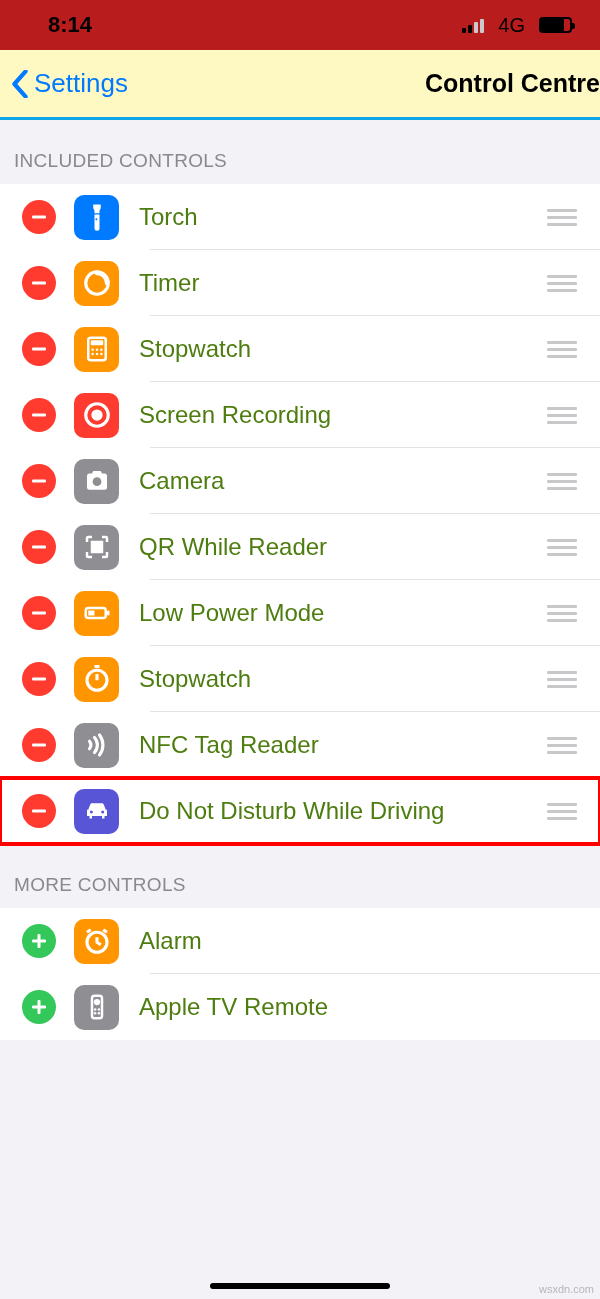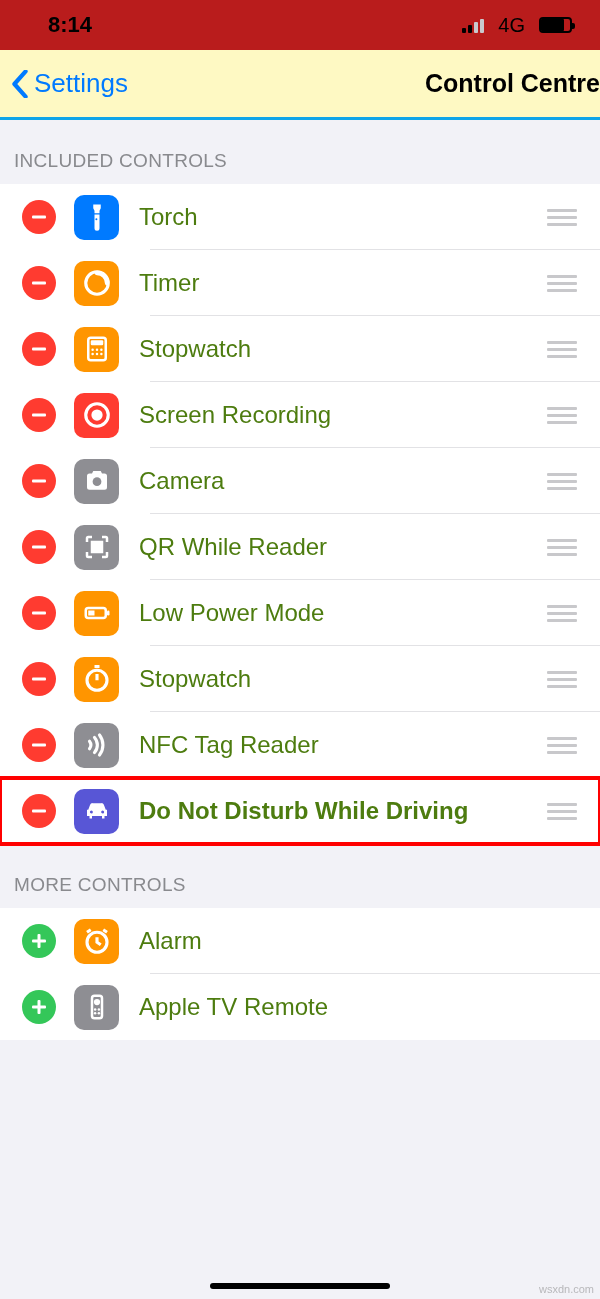--- a/index.html
+++ b/index.html
@@ -13,21 +13,21 @@
   .battery { width: 33px; height: 16px; border: 2px solid #000; border-radius: 4px; position: relative; }
   .battery::after { content:""; position:absolute; right:-5px; top:4px; width:3px; height:6px; background:#000; border-radius:0 2px 2px 0;}
   .battery-fill { height:100%; width:80%; background:#000; border-radius:1px;}
   .nav-bar { height: 70px; background:#fef9c3; display:flex; align-items:center; position:relative; border-bottom:3px solid #0ea5e9;}
   .back { display:flex; align-items:center; color:#007aff; font-size:26px; padding-left:10px; gap:4px; }
   .back svg { width:20px; height:28px; }
   .nav-title { position:absolute; left:16px; right:0; text-align:right; font-size:25px; font-weight:600; pointer-events:none;}
   .section-header { font-size:19px; color:#898a8e; padding: 30px 22px 12px 14px; letter-spacing:0.3px; }
   .list { background:#fff; }
   .row { display:flex; align-items:center; height:66px; padding-left:22px; position:relative;}
-  .row.highlight { outline:4px solid #ff0000; outline-offset:-2px; z-index:2;font-weight:bold;}
+  .row.highlight { outline:4px solid #ff0000; outline-offset:-2px; z-index:2;}
   .action-btn { width:34px; height:34px; border-radius:50%; display:flex; align-items:center; justify-content:center; flex-shrink:0; color:#fff; font-weight:700;}
   .action-btn.remove { background:#ff3b30; }
   .action-btn.add { background:#34c759; }
   .action-btn svg { width:18px; height:18px; }
   .app-icon { width:45px; height:45px; border-radius:10px; margin-left:18px; flex-shrink:0; display:flex; align-items:center; justify-content:center; }
   .app-icon svg { width:30px; height:30px; }
   .row-label { font-size:24px; margin-left:20px; flex:1; color:#4d7c0f; white-space:nowrap; overflow:hidden; text-overflow:ellipsis;}
   .drag-handle { width:40px; margin-right:18px; display:flex; flex-direction:column; gap:4px; align-items:center; }
   .drag-handle span { display:block; width:30px; height:3px; background:#c8c8cb; border-radius:1px;}
   .divider { position:absolute; left:150px; right:0; bottom:0; height:1px; background:#e2e2e5;}

